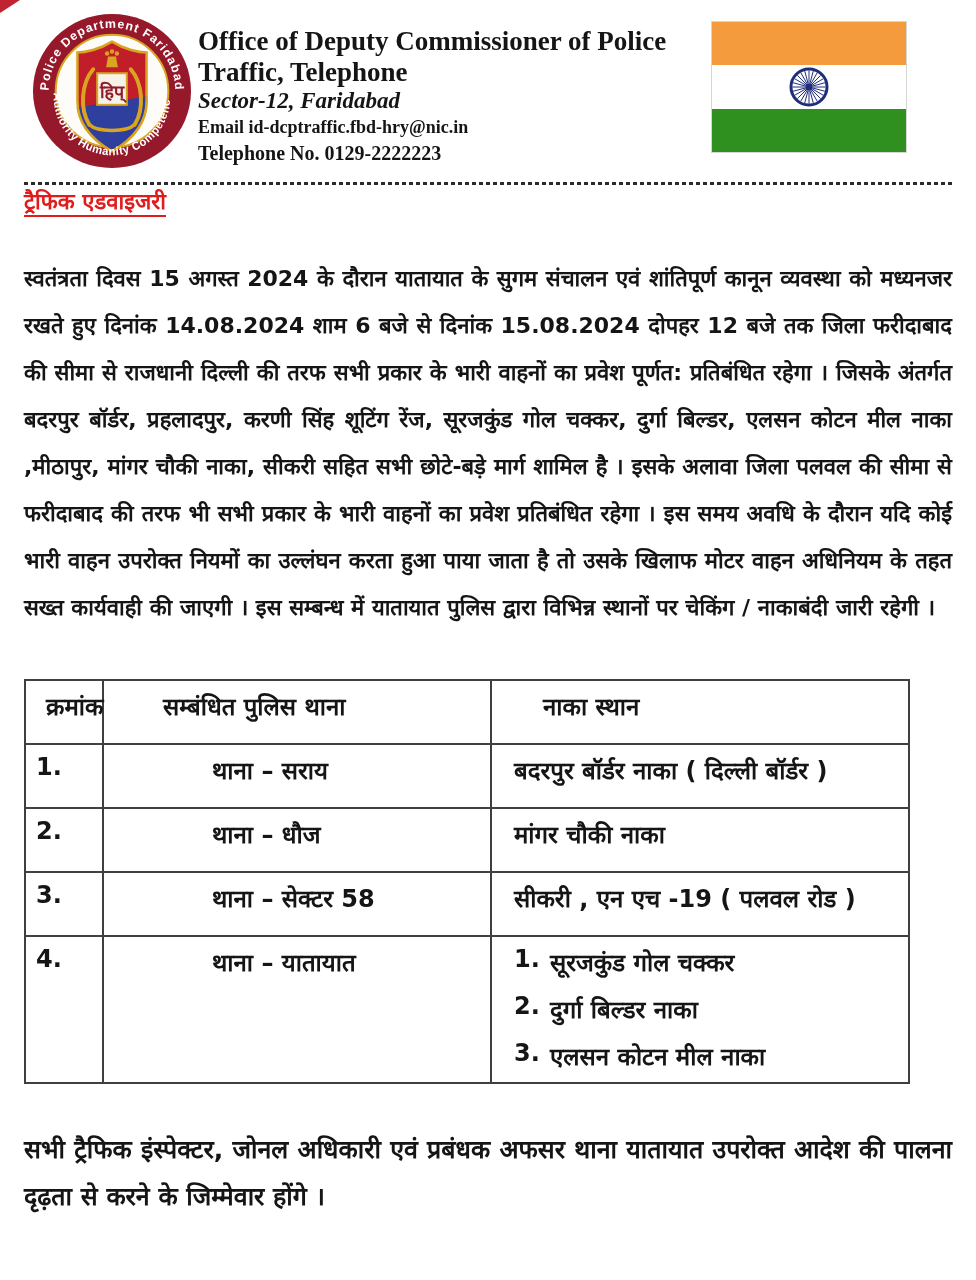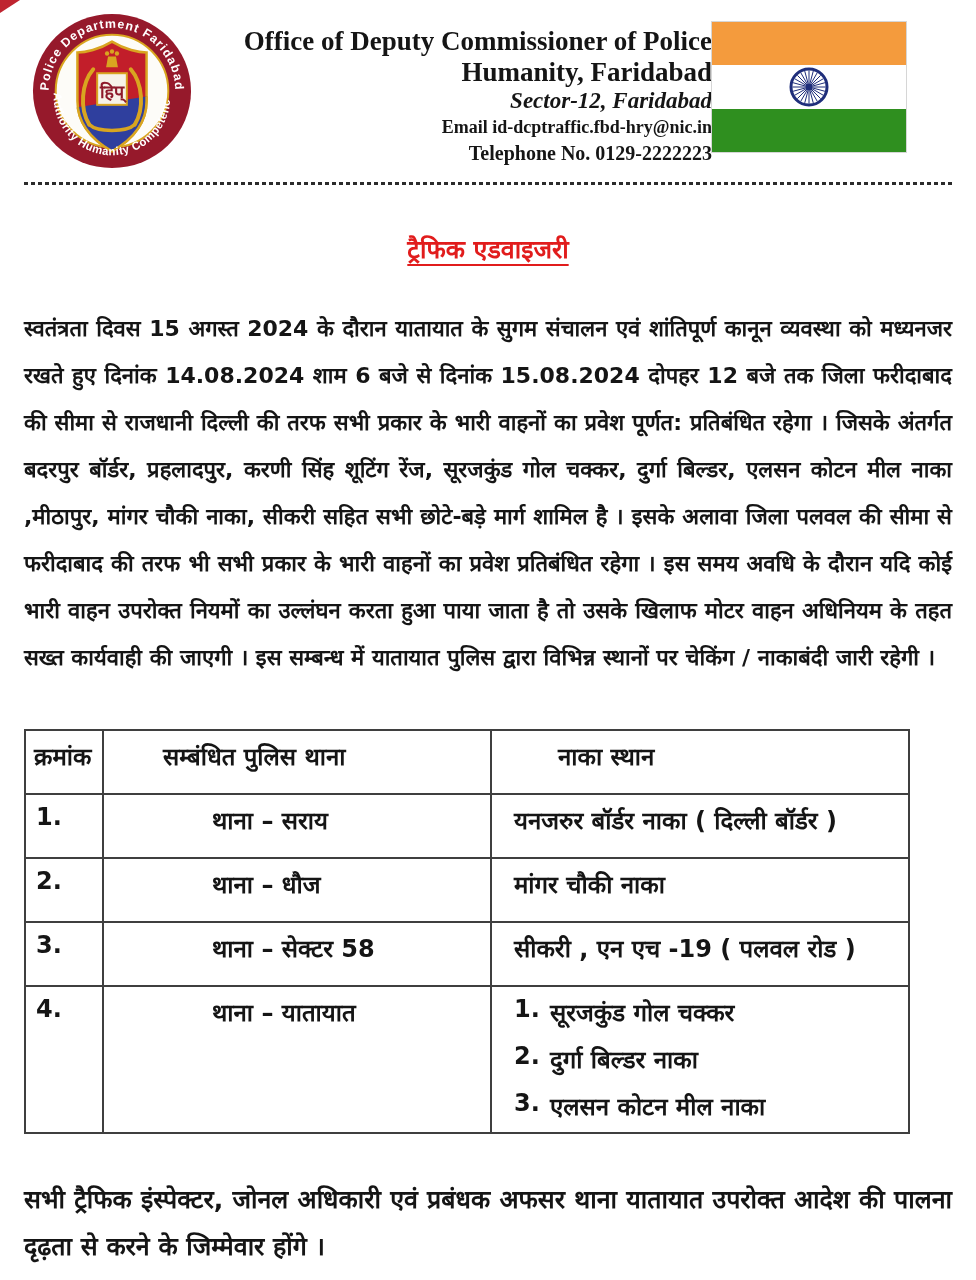--- a/index.html
+++ b/index.html
@@ -17,21 +17,21 @@
     width:0; height:0;
     border-top:13px solid #bf2430;
     border-right:20px solid transparent;
   }
   .content { padding:10px 24px 0 24px; }
 
   
   .header { display:flex; align-items:flex-start; }
   .logo-wrap { width:170px; flex:0 0 auto; padding-left:4px; }
   .header-text {
-    flex:1 1 auto; text-align:right;
+    flex:1 1 auto; text-align:left;
     font-family:"Liberation Serif", serif;
     font-weight:bold; padding-top:16px;
   }
   .ht-line1 { font-size:27px; line-height:31px; }
   .ht-line2 { font-size:27px; line-height:31px; }
   .ht-line3 { font-size:23px; line-height:26px;font-style:italic; }
   .ht-line4 { font-size:18px; line-height:26px; }
   .ht-line5 { font-size:20px; line-height:26px; }
   .flag-wrap { flex:0 0 auto; width:194px; margin-top:12px; margin-right:46px; position:relative; }
   .flag { width:194px; height:130px; display:flex; flex-direction:column; box-shadow:0 0 0 1px #d6d6d6; }
@@ -39,23 +39,21 @@
   .chakra-svg { position:absolute; left:50%; top:50%; transform:translate(-50%,-50%); }
 
   .dashed-sep {
     margin-top:6px;
     height:3px;
     background:repeating-linear-gradient(90deg,#2b2b2b 0 4px, transparent 4px 7px);
   }
 
   
   .advisory-title {
-    margin-top:46px;
-    text-align:center;
-    font-size:25px;
+    font-size:22px;
     font-weight:bold;
     color:#e11c1c;
     text-decoration:underline;
     text-decoration-thickness:2px;
     text-underline-offset:6px;
   }
 
   
   .body-para {
     margin-top:40px;
@@ -86,23 +84,23 @@
     border:2px solid #3f3f3f;
     vertical-align:top;
     padding-top:8px;
     padding-bottom:6px;
     text-align:left;
     font-weight:700;
   }
   col.c-sno { width:78px; }
   col.c-station { width:388px; }
   col.c-loc { width:418px; }
-  th.h-sno { padding-left:8px;  height:48px; }
+  th.h-sno { padding-left:20px;  height:48px; }
   th.h-station { padding-left:59px; }
-  th.h-loc { padding-left:66px; }
+  th.h-loc { padding-left:51px; }
   td.sno-cell { padding-left:10px; height:48px; }
   td.station-cell { padding-left:108px; }
   td.loc-cell { padding-left:22px; }
   tr.row-normal td { height:48px; }
   .loc-line { display:flex; margin-bottom:14px; }
   .loc-line:last-child { margin-bottom:4px; }
   .loc-num { width:36px; flex:0 0 auto; font-weight:700; }
 </style>
 </head>
 <body>
@@ -142,21 +140,21 @@
             <textPath href="#arcTop" startOffset="50%" text-anchor="middle">Police Department Faridabad</textPath>
           </text>
           <text font-size="11.5" font-weight="bold" fill="#ffffff" letter-spacing="0.5" font-family="Liberation Sans, sans-serif">
             <textPath href="#arcBottom" startOffset="50%" text-anchor="middle">Authority Humanity Competence</textPath>
           </text>
         </svg>
       </div>
 
       <div class="header-text">
         <div class="ht-line1">Office of Deputy Commissioner of Police</div>
-        <div class="ht-line2">Humanity, Faridabad</div>
+        <div class="ht-line2">Traffic, Telephone</div>
         <div class="ht-line3">Sector-12, Faridabad</div>
         <div class="ht-line4">Email id-dcptraffic.fbd-hry@nic.in</div>
         <div class="ht-line5">Telephone No. 0129-2222223</div>
       </div>
 
       <div class="flag-wrap">
         <div class="flag">
           <div class="band" id="band-saffron" style="background: rgb(244, 155, 61);"></div>
           <div class="band" id="band-white" style="background: rgb(255, 255, 255);">
             <svg class="chakra-svg" width="42" height="42" viewBox="0 0 42 42">
@@ -213,21 +211,21 @@
           <th class="h-station">सम्बंधित पुलिस थाना</th>
           <th class="h-loc">नाका स्थान</th>
         </tr>
       </thead>
       <tbody>
           <tr class="row-normal">
             <td class="sno-cell">1.</td>
             <td class="station-cell">थाना – सराय</td>
             <td class="loc-cell">
               <div class="loc-line">
-                <span>यनजरुर बॉर्डर नाका ( दिल्ली बॉर्डर )</span>
+                <span>बदरपुर बॉर्डर नाका ( दिल्ली बॉर्डर )</span>
               </div>
             </td>
           </tr>
           <tr class="row-normal">
             <td class="sno-cell">2.</td>
             <td class="station-cell">थाना – धौज</td>
             <td class="loc-cell">
               <div class="loc-line">
                 <span>मांगर  चौकी नाका</span>
               </div>

